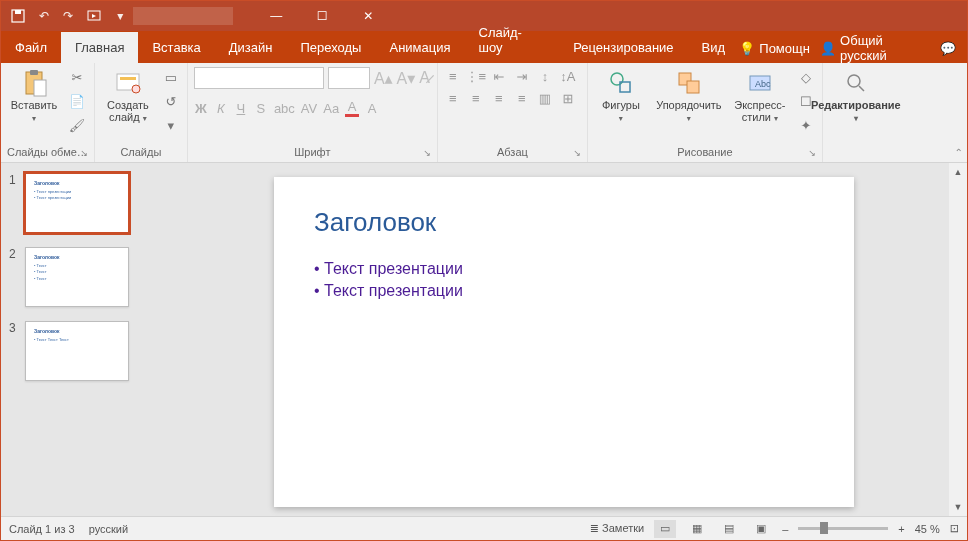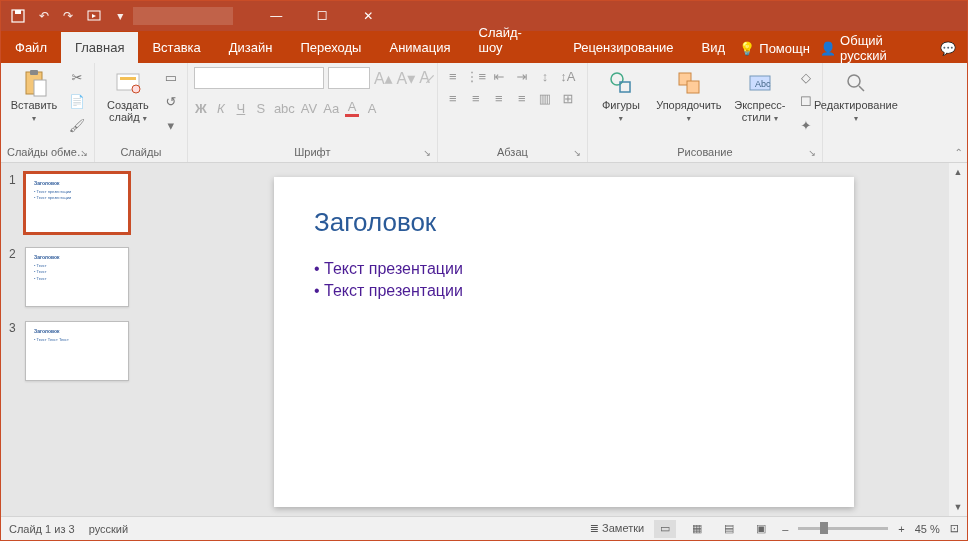--- a/index.html
+++ b/index.html
@@ -260,21 +260,21 @@
       </div>
       <div class="smallcol">
         <div class="smallbtn">◇</div>
         <div class="smallbtn">☐</div>
         <div class="smallbtn">✦</div>
       </div>
     </div>
     <div class="rgroup-label"><span>Рисование</span><span class="launcher">↘</span></div>
   </div>
 
-  <div class="rgroup" style="border-right:none;">
+  <div class="rgroup" style="border-right:none;font-weight:bold;">
     <div class="rgroup-content">
       <div class="bigbtn" style="width:quirk;">
         <div class="bicon">
             <svg width="22" height="22">
               <circle cx="9" cy="9" r="6" fill="none" stroke="#888" stroke-width="1.5"></circle>
               <line x1="14" y1="14" x2="19" y2="19" stroke="#888" stroke-width="1.5"></line>
             </svg>
           </div>
         <div class="blabel"><span>Редактирование</span><br><span class="drop-arrow">▾</span></div>
       </div>

